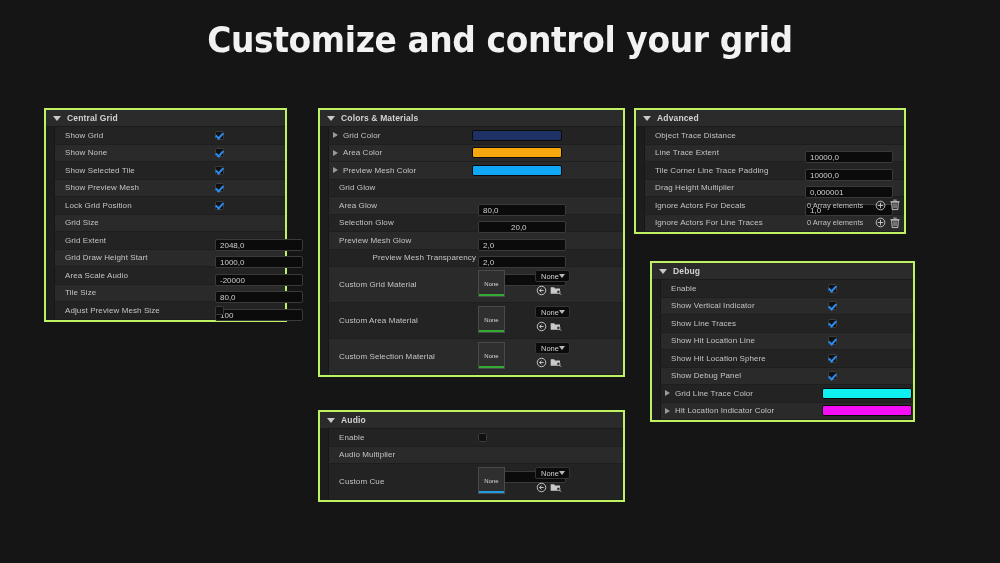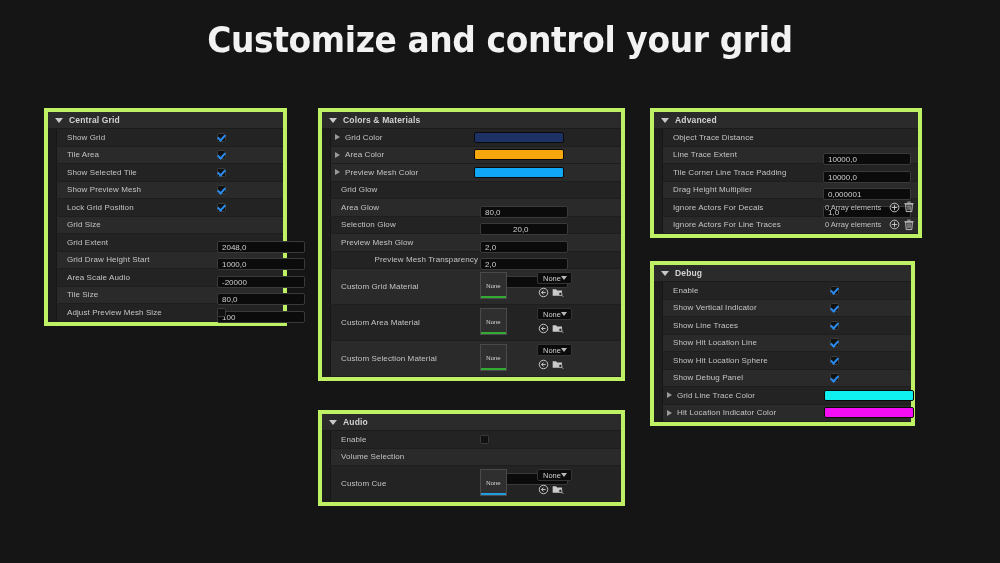--- a/index.html
+++ b/index.html
@@ -30,21 +30,21 @@
     font-weight: bold;
     letter-spacing: -0.4px;
     font-family: "DejaVu Sans", sans-serif;
     transform: scaleX(0.94);
   }
 
   
   .panel {
     position: absolute;
     background: #fef9c3;
-    border: 4px solid #bef264;
+    border: 2px solid #bef264;
     box-sizing: border-box;
   }
   .panel-header {
     height: 16px;
     background: #2b2b2b;
     display: flex;
     align-items: center;
     padding-left: 7px;
     border-bottom: 1px solid #1b1b1b;
   }
@@ -240,21 +240,21 @@
           <div class="lbl" style="width: 148px;">
             <span>Show Grid</span>
           </div>
           <div class="valcell">
             <div class="checkbox on"></div>
           </div>
         </div>
         <div class="row alt">
           <div class="gutter"></div>
           <div class="lbl" style="width: 148px;">
-            <span>Tile Area</span>
+            <span>Show None</span>
           </div>
           <div class="valcell">
             <div class="checkbox on"></div>
           </div>
         </div>
         <div class="row base">
           <div class="gutter"></div>
           <div class="lbl" style="width: 148px;">
             <span>Show Selected Tile</span>
           </div>
@@ -537,21 +537,21 @@
           <div class="lbl" style="width: 137px;">
             <span>Enable</span>
           </div>
           <div class="valcell">
             <div class="checkbox"></div>
           </div>
         </div>
         <div class="row alt">
           <div class="gutter"></div>
           <div class="lbl" style="width: 137px;">
-            <span>Volume Selection</span>
+            <span>Audio Multiplier</span>
           </div>
           <div class="valcell">
             <div class="numfield" style="width: 88px;">0,2</div>
           </div>
         </div>
         <div class="row base tall">
           <div class="gutter"></div>
           <div class="lbl" style="width: 137px;">
             <span>Custom Cue</span>
           </div>
@@ -581,21 +581,21 @@
                     </svg>
                   </span>
                 </div>
               </div>
             </div>
           </div>
         </div>
       </div>
   </div>
 
-  <div class="panel" style="left:650px; top:108px; width:272px;">
+  <div class="panel" style="left:634px; top:108px; width:272px;">
     <div class="panel-header">
       <span class="caret"></span>
       <span class="ptitle">Advanced</span>
     </div>
     <div class="panel-body">
         <div class="row base">
           <div class="gutter"></div>
           <div class="lbl" style="width: 148px;">
             <span>Object Trace Distance</span>
           </div>

